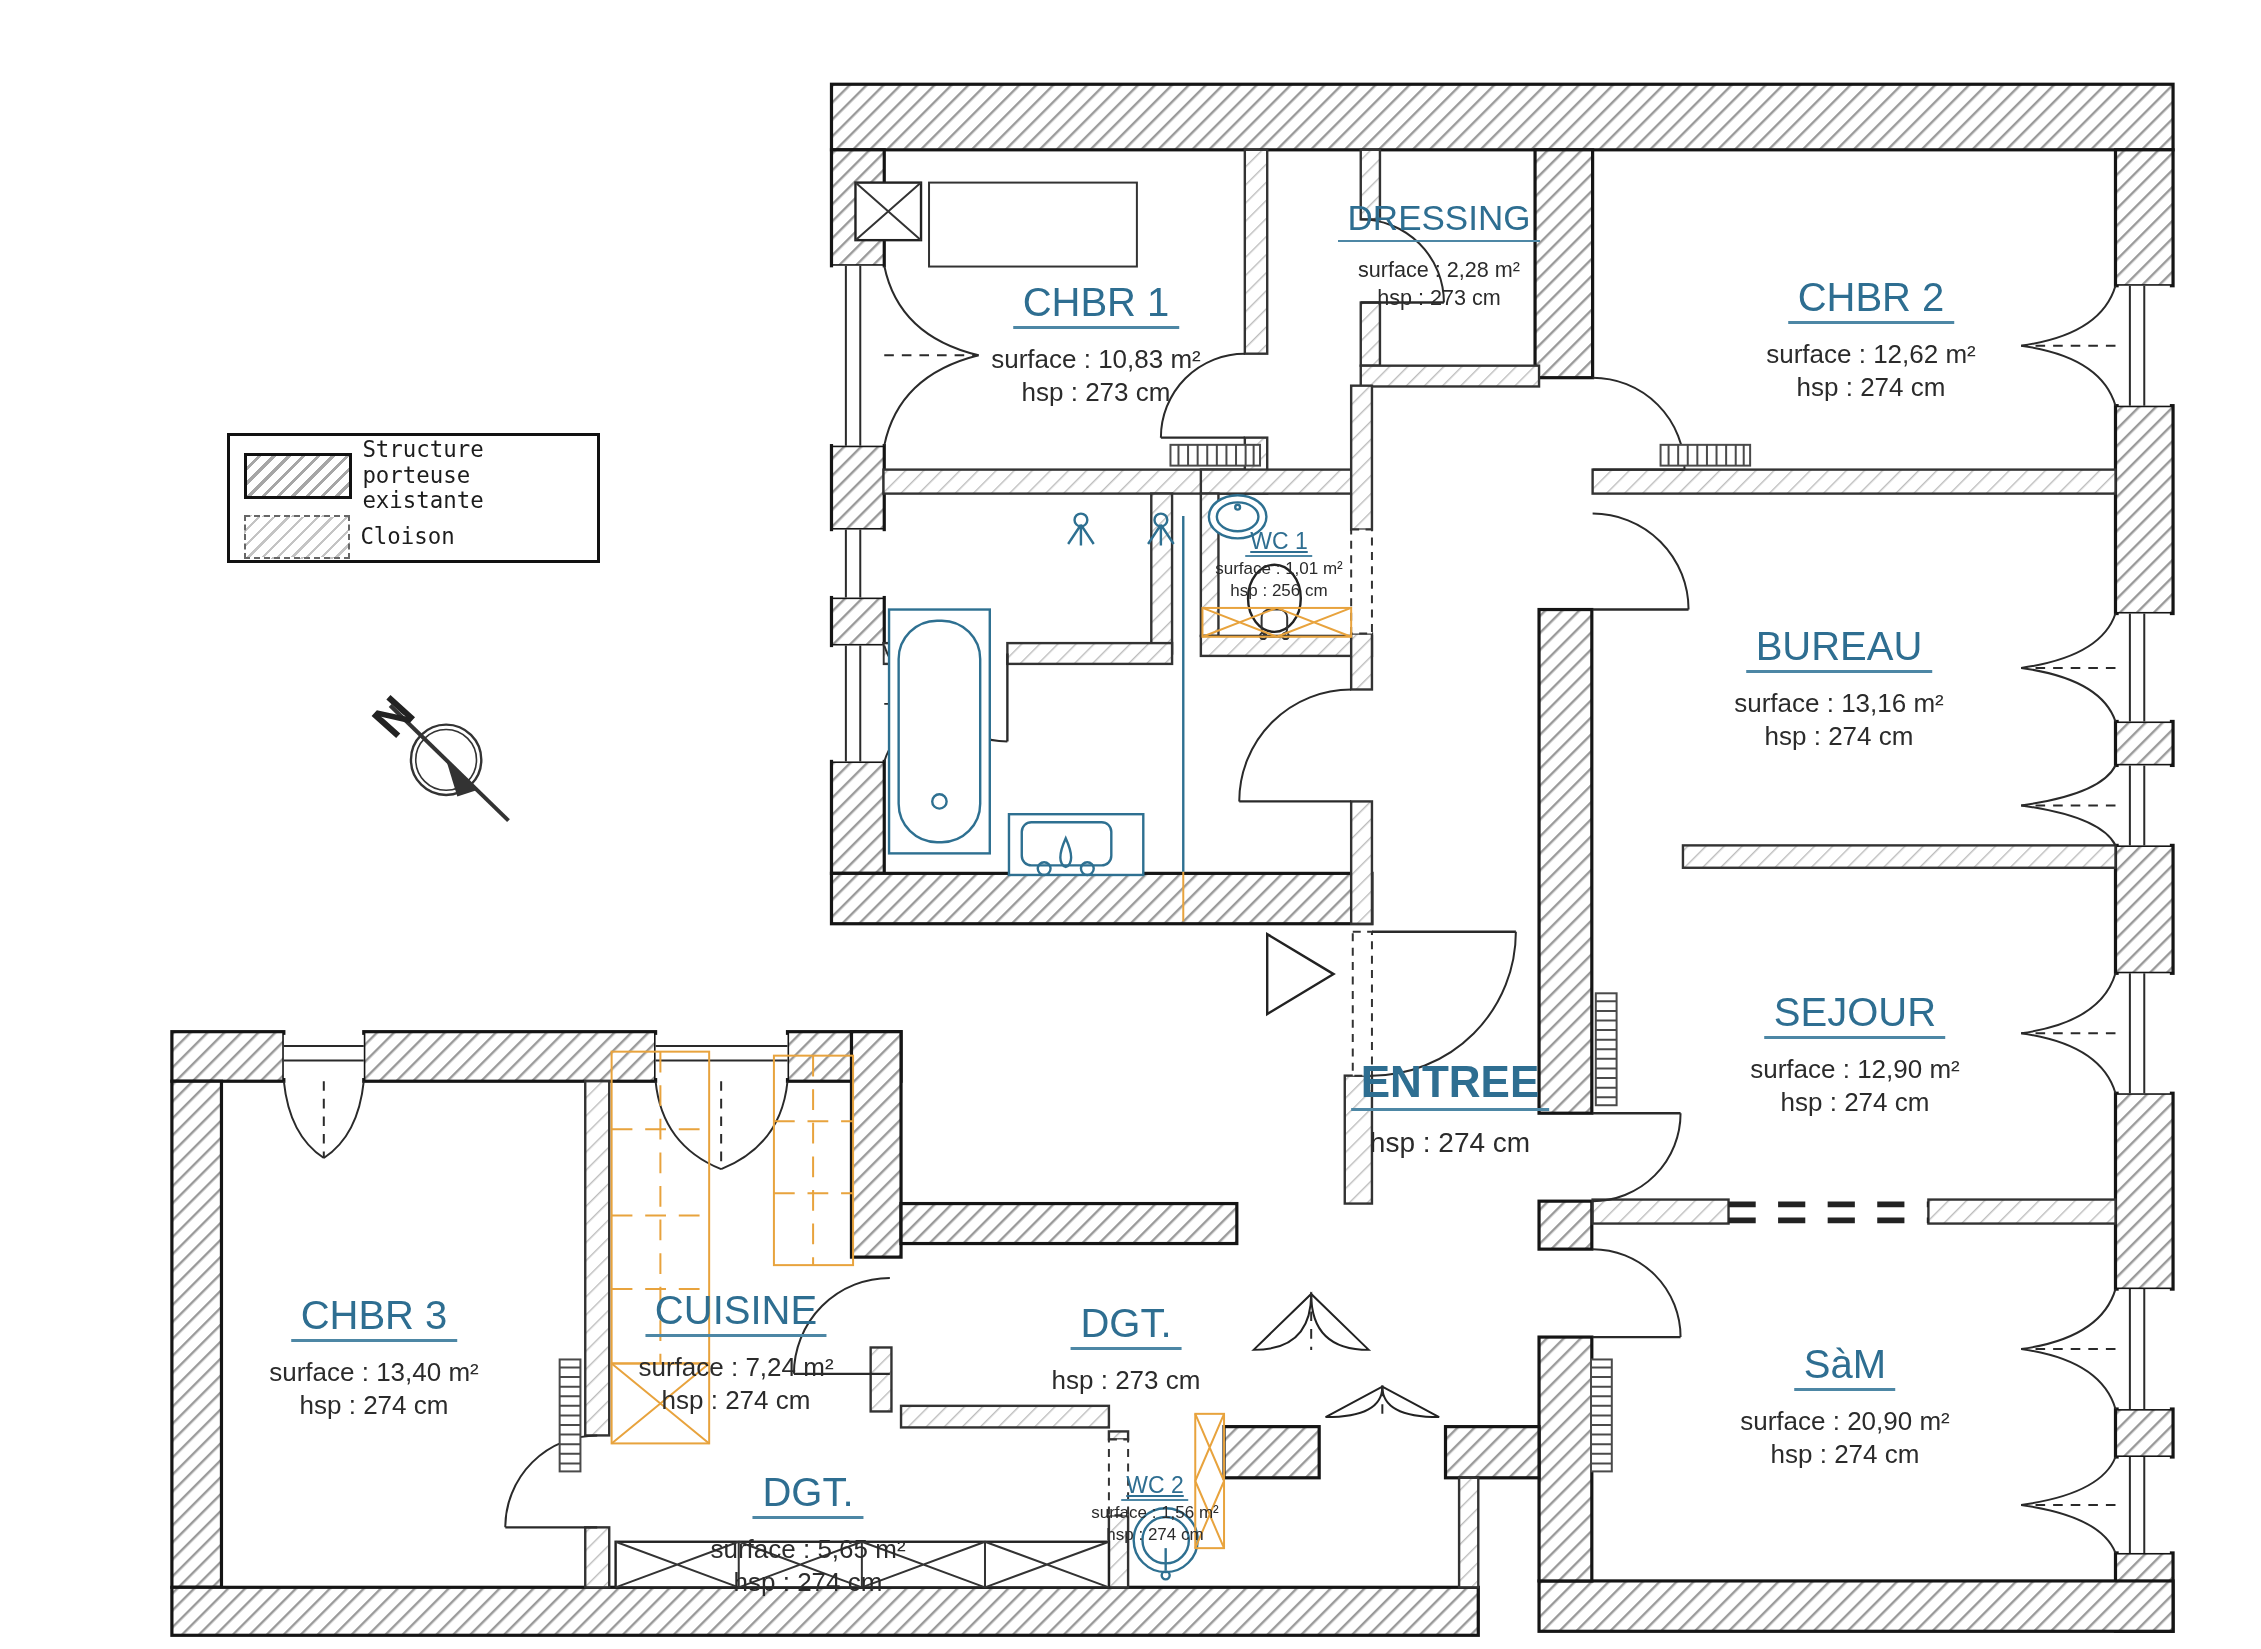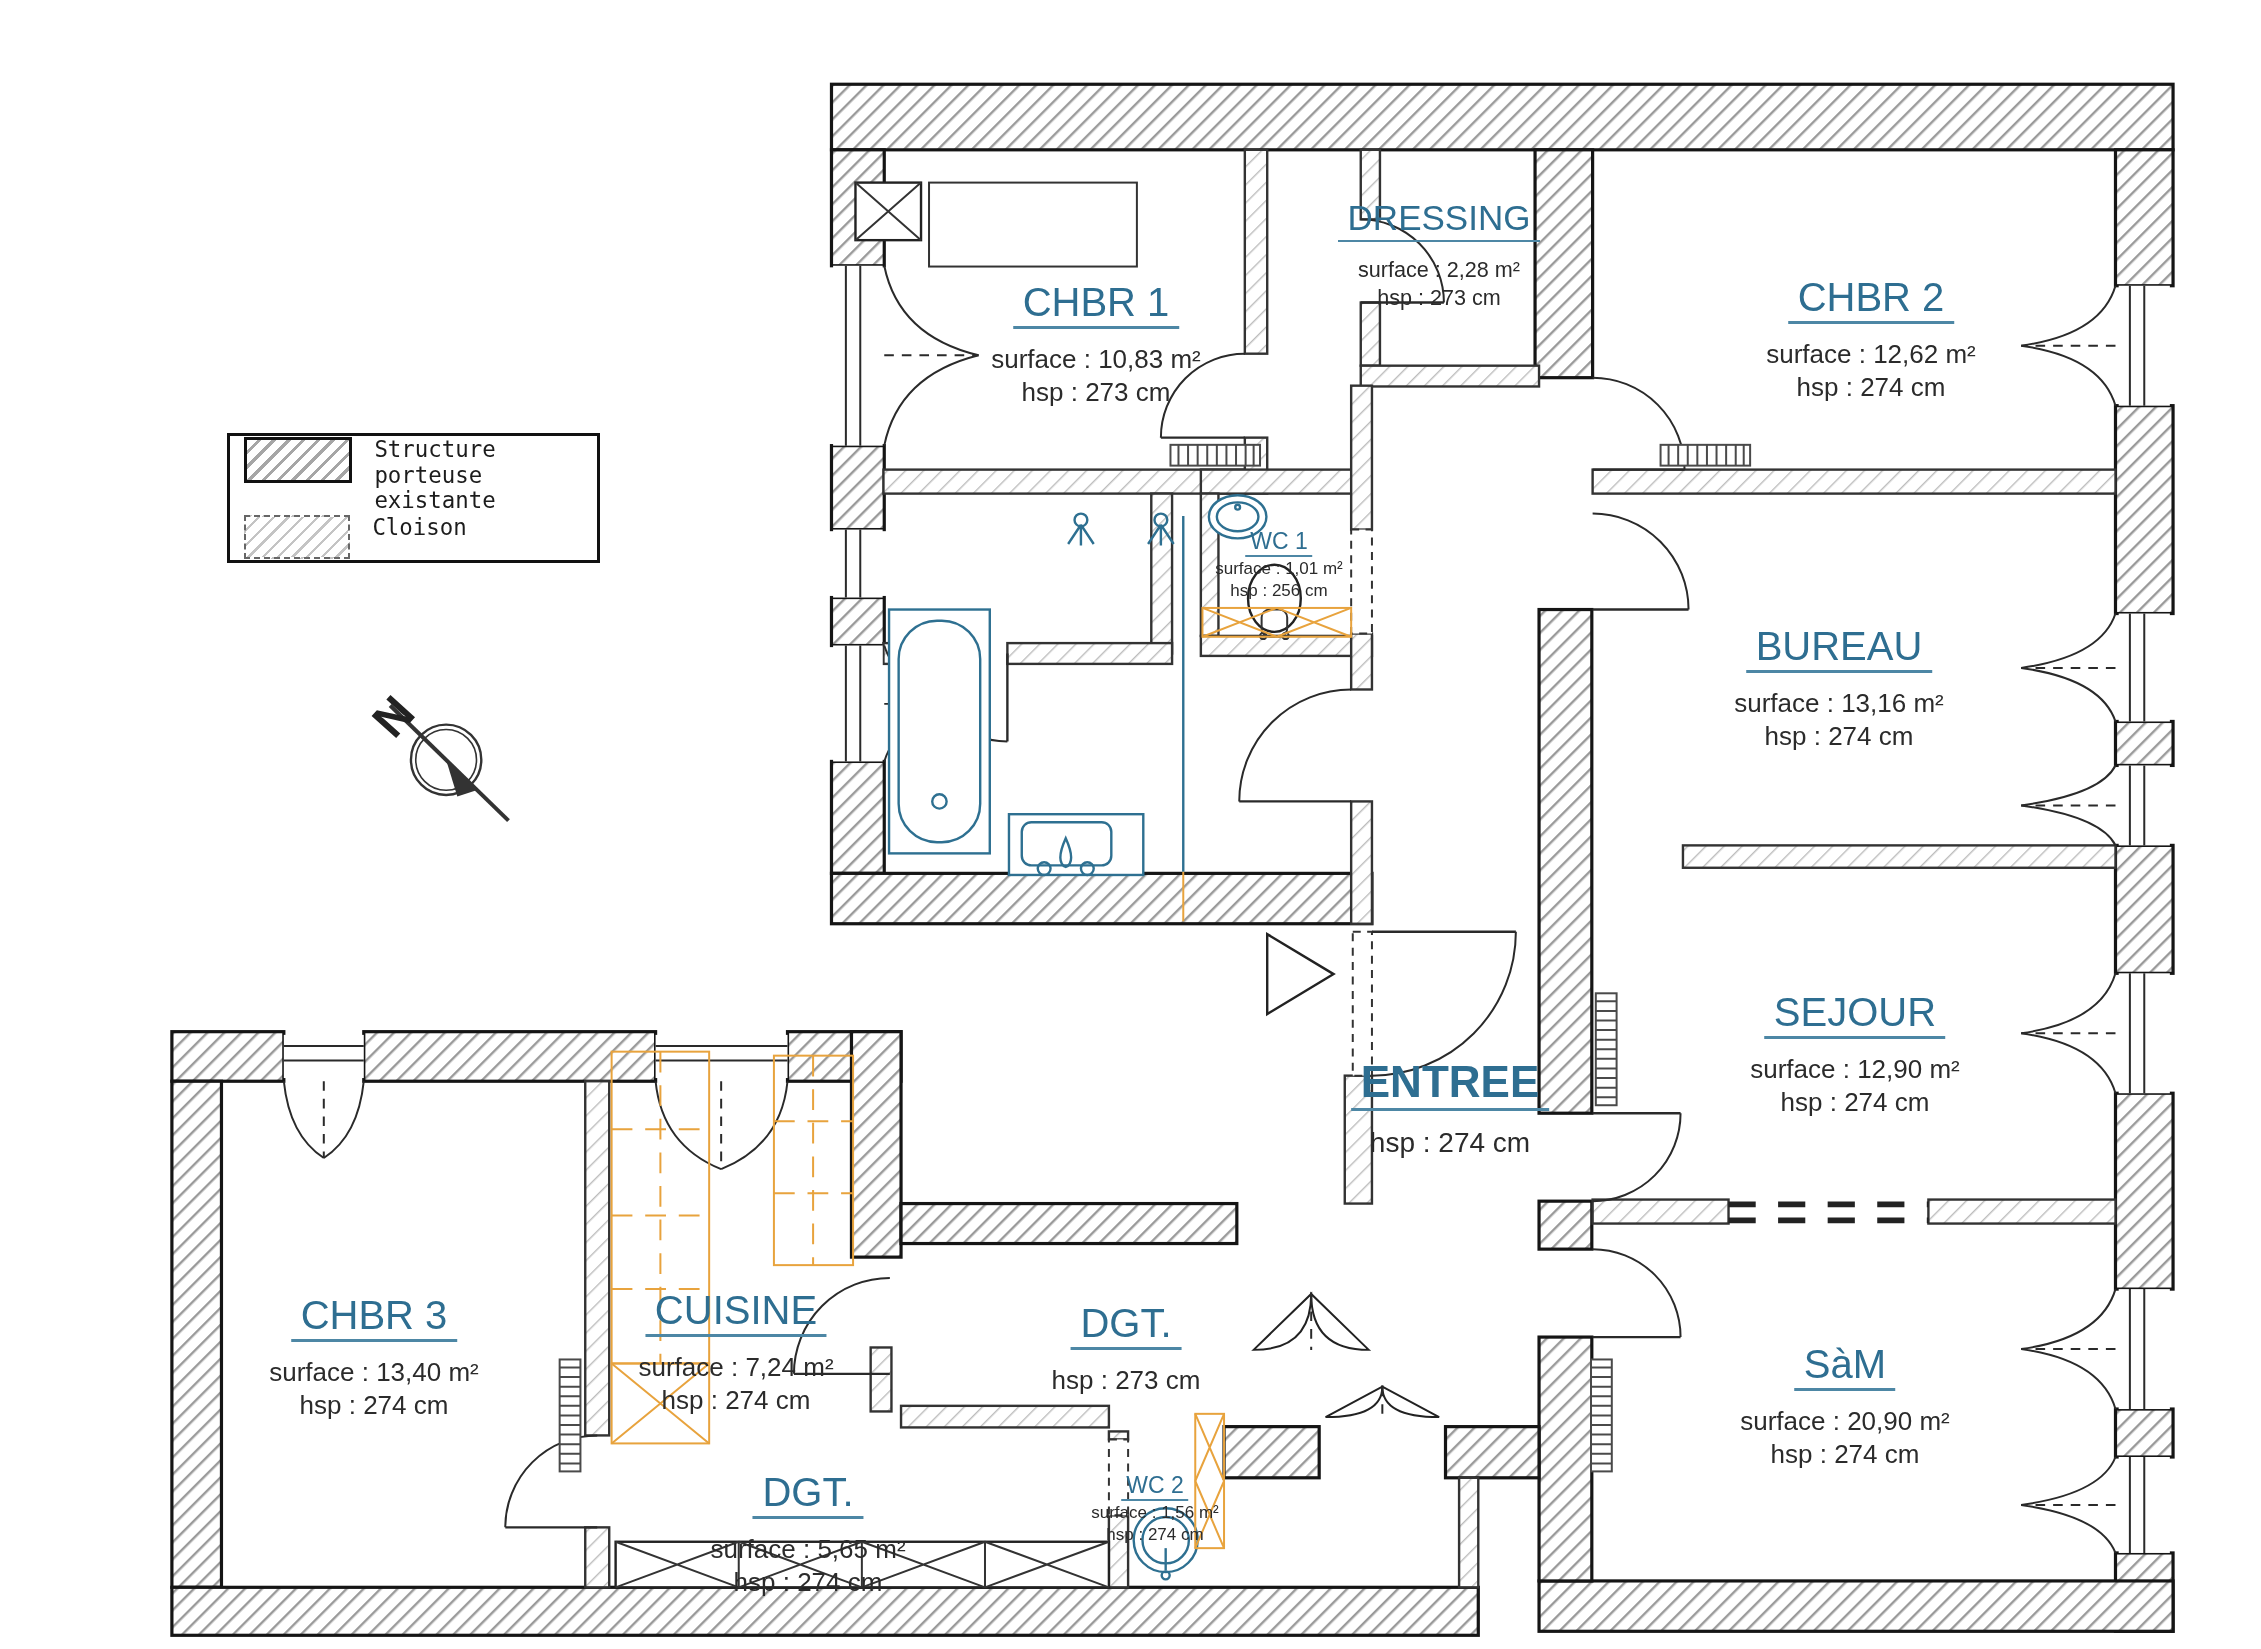--- a/index.html
+++ b/index.html
@@ -18,26 +18,26 @@
   .orgd{stroke:#e8a33d;stroke-width:2.5;fill:none;stroke-dasharray:26 16;}
   .blk{stroke:#222;stroke-width:3;fill:#fff;}
   .blkn{stroke:#333;stroke-width:2.5;fill:none;}
   .rad{stroke:#4a4a4a;stroke-width:2.5;fill:#fff;}
   .petal{fill:#fff;stroke:#222;stroke-width:2.5;}
   .room{position:absolute;transform:translateX(-50%);text-align:center;color:#2b2b2b;white-space:nowrap;}
   .room .t{display:inline-block;font-size:40px;color:#2e6e91;line-height:1.05;border-bottom:3.2px solid #4d87a5;padding:0 9.6px 3.2px;margin-bottom:14px;}
   .room .s{font-size:26px;line-height:1.28;text-align:center;}
   .room.md .t{font-size:35px;border-bottom-width:2.4px;}
   .room.md .s{font-size:21.6px;}
-  .room.sm .t{font-size:23px;border-bottom-width:2.4px;padding:0 4.8px 1.6px;margin-bottom:1.6px;}
+  .room.sm .t{font-size:23px;border-bottom-width:2.4px;padding:0 4.8px 1.6px;margin-bottom:1.6px;text-decoration:underline;}
   .room.sm .s{font-size:17px;line-height:1.25;}
   .room.xl .t{font-size:44px;font-weight:bold;}
   .room.xl .s{font-size:28px;}
   .legend{position:absolute;left:227px;top:433px;width:373px;height:130px;border:3.2px solid #111;box-sizing:border-box;display:flex;flex-direction:column;justify-content:space-evenly;padding:0 14.4px;font-family:"DejaVu Sans Mono",monospace;color:#1c1c1c;}
-  .legend .row{display:flex;gap:22px;}
+  .legend .row{display:flex;align-items:center;gap:10px;}
   .legend .swatch{width:102px;height:40px;flex:0 0 auto;background:repeating-linear-gradient(135deg,#fff 0 7.2px,#a6a6a6 7.2px 10.4px);}
   .legend .swatch.solid{border:3.2px solid #111;}
   .legend .swatch.dashed{border:2.4px dashed #666;background:repeating-linear-gradient(135deg,#fff 0 8px,#c4c4c4 8px 10.4px);}
   .legend .lbl{font-size:22.4px;line-height:1.15;white-space:normal;}
   .north-n{position:absolute;left:376px;top:689px;font-size:48px;font-weight:600;color:#222;transform:rotate(-48deg);}
 </style>
 </head>
 <body>
 
 <div class="plan">

